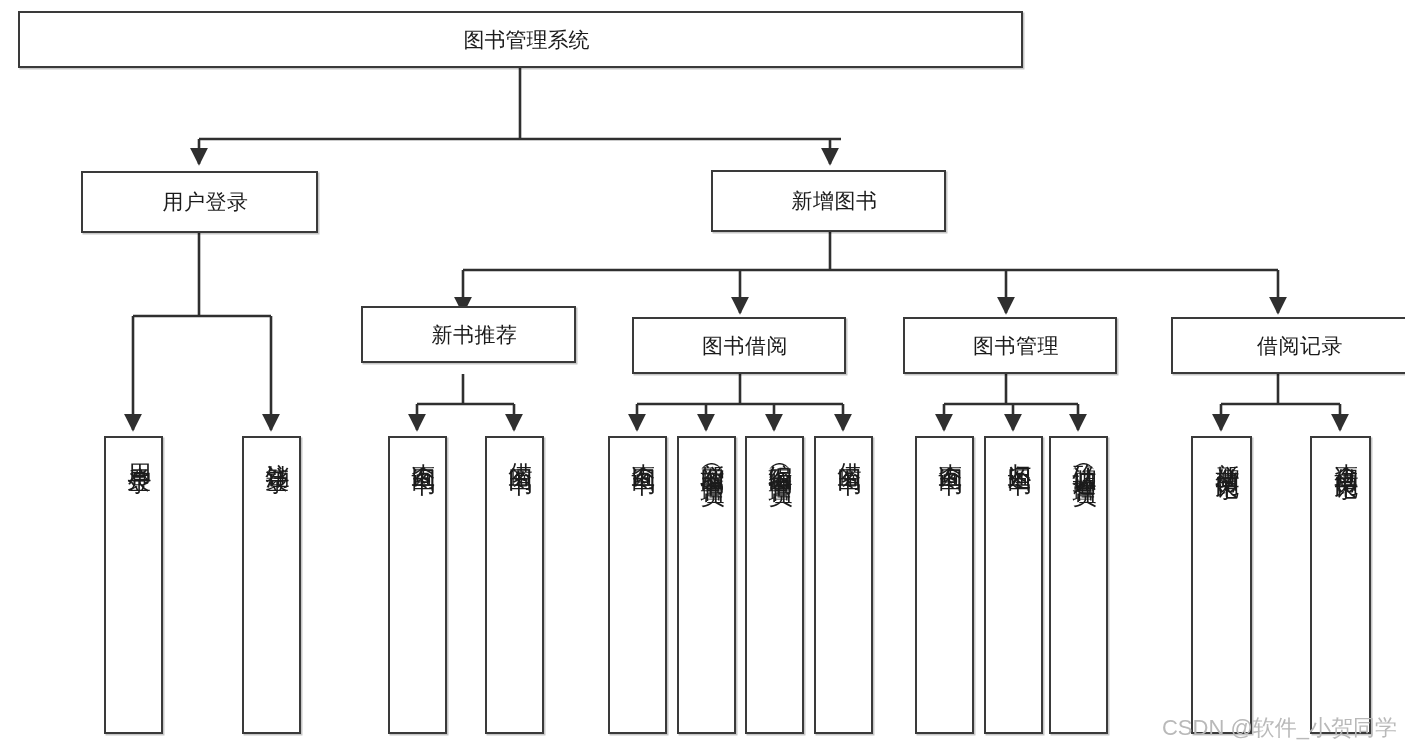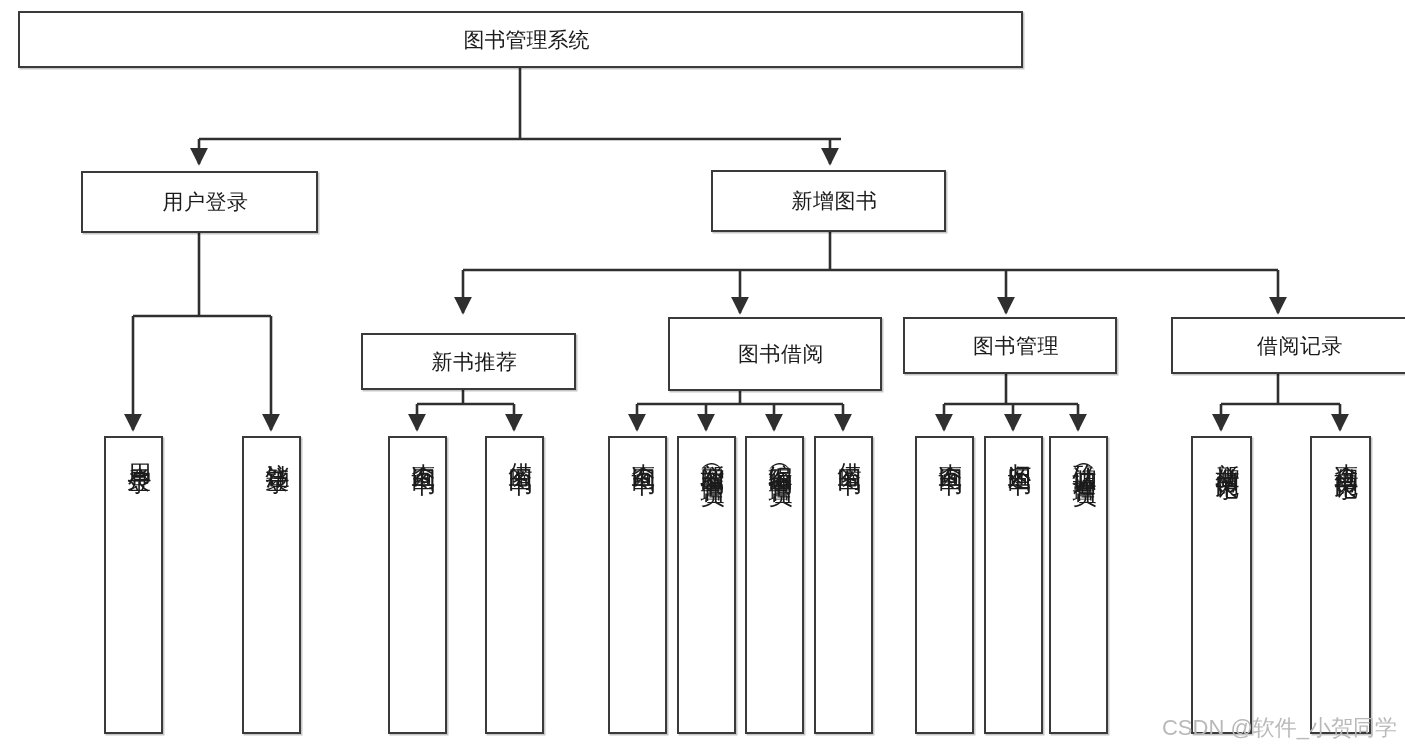--- a/index.html
+++ b/index.html
@@ -106,24 +106,24 @@
     <span class="lbl">图书管理系统</span>
   </div>
 
   <div class="node h" style="left:81px;top:171px;width:237px;height:62px;">
     <span class="lbl">用户登录</span>
   </div>
   <div class="node h" style="left:711px;top:170px;width:235px;height:62px;">
     <span class="lbl">新增图书</span>
   </div>
 
-  <div class="node h" style="left:361px;top:333px;width:215px;height:57px;">
+  <div class="node h" style="left:361px;top:306px;width:215px;height:57px;">
     <span class="lbl">新书推荐</span>
   </div>
-  <div class="node h" style="left:632px;top:317px;width:214px;height:74px;margin-left:36px;">
+  <div class="node h" style="left:632px;top:317px;width:214px;height:57px;">
     <span class="lbl">图书借阅</span>
   </div>
   <div class="node h" style="left:903px;top:317px;width:214px;height:57px;">
     <span class="lbl">图书管理</span>
   </div>
   <div class="node h" style="left:1171px;top:317px;width:246px;height:57px;">
     <span class="lbl">借阅记录</span>
   </div>
 
   <div class="node v" style="left:104px;top:436px;width:59px;height:298px;">

